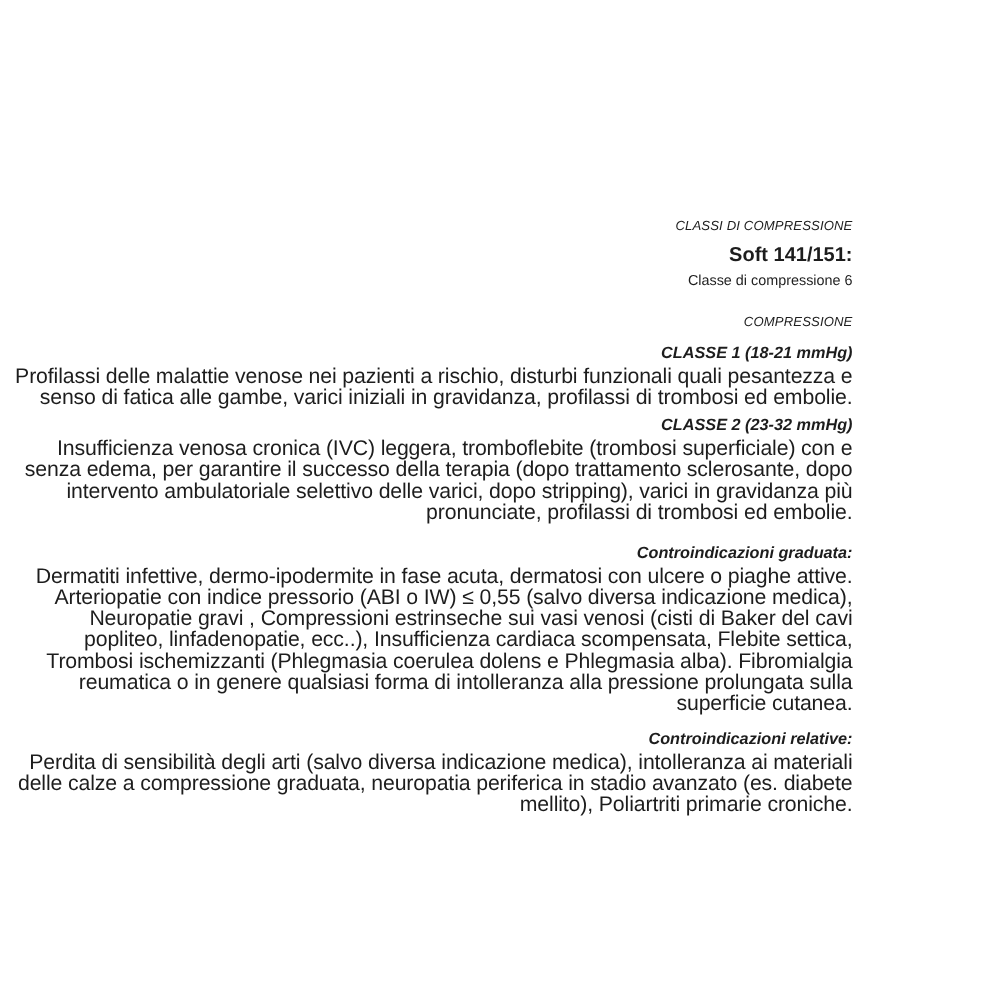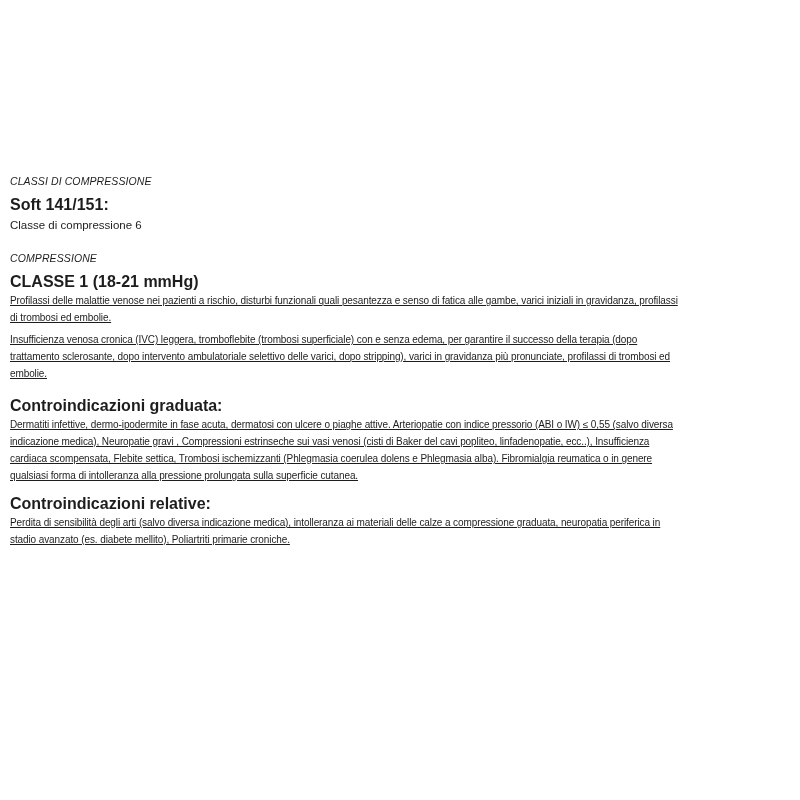--- a/index.html
+++ b/index.html
@@ -10,20 +10,21 @@
     background: #ffffff;
     overflow: hidden;
     font-family: "Liberation Sans", "DejaVu Sans", sans-serif;
     color: #1d1d1d;
     -webkit-font-smoothing: antialiased;
   }
   .doc {
     box-sizing: border-box;
     width: 692px;
     padding: 175px 10px 0 10px;
+    text-align: right;
   }
   .sec { margin: 0; }
   .sec-gap-ind { margin-top: 18px; }
   .sec-gap-contra { margin-top: 15px; }
   .sec-heading {
     font-size: 10.5px;
     font-style: italic;
     font-weight: 400;
     line-height: 13px;
     letter-spacing: 0.1px;
@@ -36,50 +37,51 @@
     line-height: 17px;
     margin: 0 0 4px 0;
   }
   .entry-value {
     font-size: 11.5px;
     font-weight: 400;
     line-height: 17px;
     margin: 0 0 4px 0;
   }
   .subhead {
-    font-size: 16px;
+    font-size: 13px;
     font-weight: 700;
     line-height: 17px;
     margin: 0 0 2px 0;
+    font-style: italic;
   }
   .subhead.mt-lg { margin-top: 11px; }
   .para {
-    font-size: 10px;
+    font-size: 17px;
     font-weight: 400;
     line-height: 17px;
     letter-spacing: -0.1px;
     margin: 0 0 5px 0;
-    text-decoration: underline;
   }
 </style>
 </head>
 <body>
 
 <main class="doc">
 
   <section class="sec">
     <h2 class="sec-heading">CLASSI DI COMPRESSIONE</h2>
     <p class="entry-label">Soft 141/151:</p>
     <p class="entry-value">Classe di compressione 6</p>
   </section>
 
   <section class="sec sec-gap-ind">
     <h2 class="sec-heading">COMPRESSIONE</h2>
     <h3 class="subhead">CLASSE 1 (18-21 mmHg)</h3>
     <p class="para">Profilassi delle malattie venose nei pazienti a rischio, disturbi funzionali quali pesantezza e senso di fatica alle gambe, varici iniziali in gravidanza, profilassi di trombosi ed embolie.</p>
+    <h3 class="subhead mt-sm">CLASSE 2 (23-32 mmHg)</h3>
     <p class="para">Insufficienza venosa cronica (IVC) leggera, tromboflebite (trombosi superficiale) con e senza edema, per garantire il successo della terapia (dopo trattamento sclerosante, dopo intervento ambulatoriale selettivo delle varici, dopo stripping), varici in gravidanza più pronunciate, profilassi di trombosi ed embolie.</p>
   </section>
 
   <section class="sec sec-gap-contra">
     <h3 class="subhead">Controindicazioni graduata:</h3>
     <p class="para">Dermatiti infettive, dermo-ipodermite in fase acuta, dermatosi con ulcere o piaghe attive. Arteriopatie con indice pressorio (ABI o IW) ≤ 0,55 (salvo diversa indicazione medica), Neuropatie gravi , Compressioni estrinseche sui vasi venosi (cisti di Baker del cavi popliteo, linfadenopatie, ecc..), Insufficienza cardiaca scompensata, Flebite settica, Trombosi ischemizzanti (Phlegmasia coerulea dolens e Phlegmasia alba). Fibromialgia reumatica o in genere qualsiasi forma di intolleranza alla pressione prolungata sulla superficie cutanea.</p>
     <h3 class="subhead mt-lg">Controindicazioni relative:</h3>
     <p class="para">Perdita di sensibilità degli arti (salvo diversa indicazione medica), intolleranza ai materiali delle calze a compressione graduata, neuropatia periferica in stadio avanzato (es. diabete mellito), Poliartriti primarie croniche.</p>
   </section>
 

